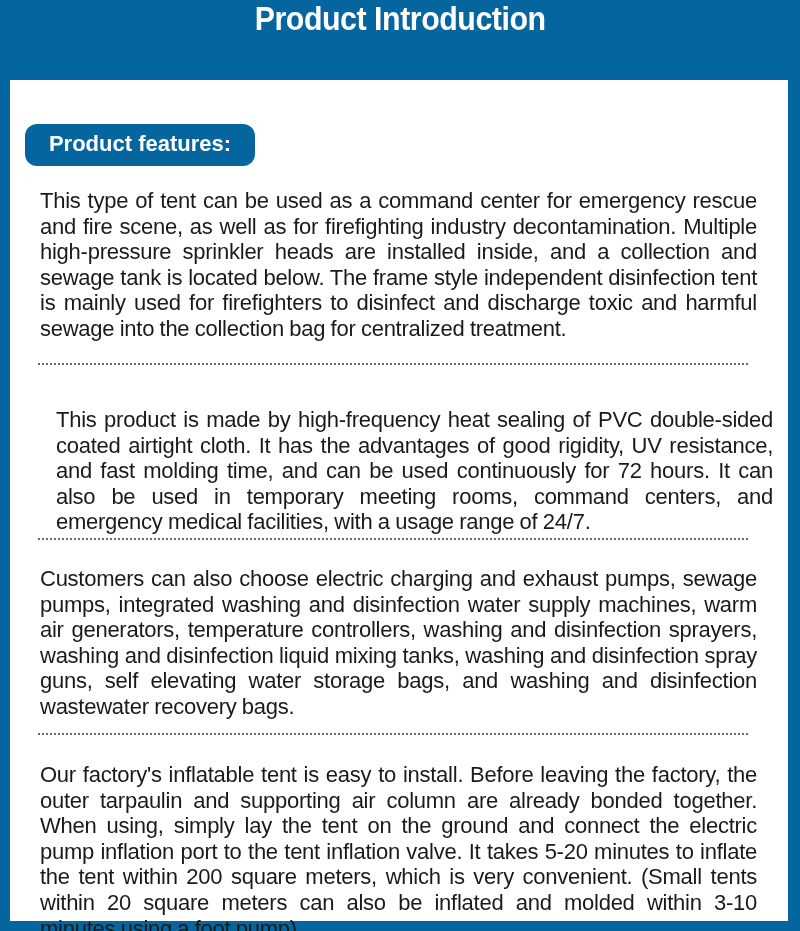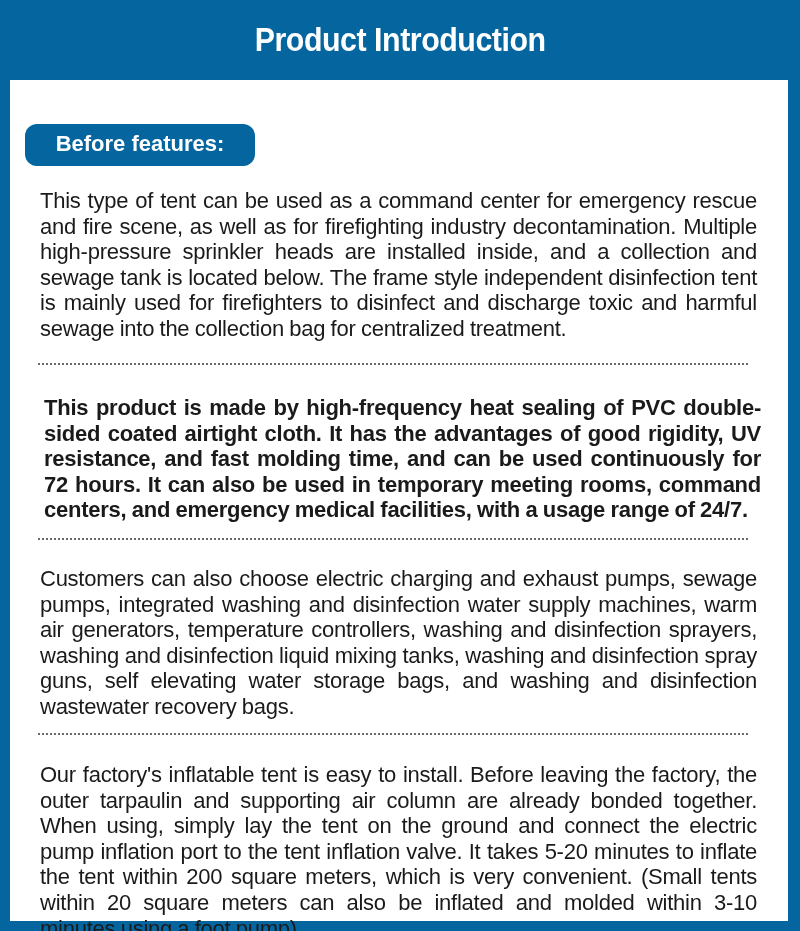--- a/index.html
+++ b/index.html
@@ -8,21 +8,21 @@
       height: 931px;
       background: #05669f;
       position: relative;
       overflow: hidden;
       font-family: "Liberation Sans", sans-serif;
     }
     .header {
       position: absolute;
       left: 0; top: 0;
       width: 800px; height: 80px;
-      display: flex; align-items: center; justify-content: center;
+      display: flex; align-items: flex-start; justify-content: center;
     }
     .header h1 {
       margin: 0;
       color: #ffffff;
       font-family: "Liberation Sans", sans-serif;
       font-weight: bold;
       font-size: 33px;
       letter-spacing: -0.5px;
       transform: scaleX(0.92);
     }
@@ -65,25 +65,25 @@
     }
   </style>
 </head>
 <body>
 
 <div class="header">
   <h1>Product Introduction</h1>
 </div>
 
 <div class="panel">
-  <div class="badge">Before features:</div>
+  <div class="badge">Product features:</div>
 
   <p class="para" style="top:108px; margin:0;">This type of tent can be used as a command center for emergency rescue and fire scene, as well as for firefighting industry decontamination. Multiple high-pressure sprinkler heads are installed inside, and a collection and sewage tank is located below. The frame style independent disinfection tent is mainly used for firefighters to disinfect and discharge toxic and harmful sewage into the collection bag for centralized treatment.</p>
   <div class="divider" style="top:283px;"></div>
 
-  <p class="para" style="top:311px; margin:4px;font-weight:bold;">This product is made by high-frequency heat sealing of PVC double-sided coated airtight cloth. It has the advantages of good rigidity, UV resistance, and fast molding time, and can be used continuously for 72 hours. It can also be used in temporary meeting rooms, command centers, and emergency medical facilities, with a usage range of 24/7.</p>
+  <p class="para" style="top:311px; margin:16px;">This product is made by high-frequency heat sealing of PVC double-sided coated airtight cloth. It has the advantages of good rigidity, UV resistance, and fast molding time, and can be used continuously for 72 hours. It can also be used in temporary meeting rooms, command centers, and emergency medical facilities, with a usage range of 24/7.</p>
   <div class="divider" style="top:458px;"></div>
 
   <p class="para" style="top:486px; margin:0;">Customers can also choose electric charging and exhaust pumps, sewage pumps, integrated washing and disinfection water supply machines, warm air generators, temperature controllers, washing and disinfection sprayers, washing and disinfection liquid mixing tanks, washing and disinfection spray guns, self elevating water storage bags, and washing and disinfection wastewater recovery bags.</p>
   <div class="divider" style="top:653px;"></div>
 
   <p class="para" style="top:682px; margin:0;">Our factory's inflatable tent is easy to install. Before leaving the factory, the outer tarpaulin and supporting air column are already bonded together. When using, simply lay the tent on the ground and connect the electric pump inflation port to the tent inflation valve. It takes 5-20 minutes to inflate the tent within 200 square meters, which is very convenient. (Small tents within 20 square meters can also be inflated and molded within 3-10 minutes using a foot pump)</p>
 </div>
 
 </body></html>

